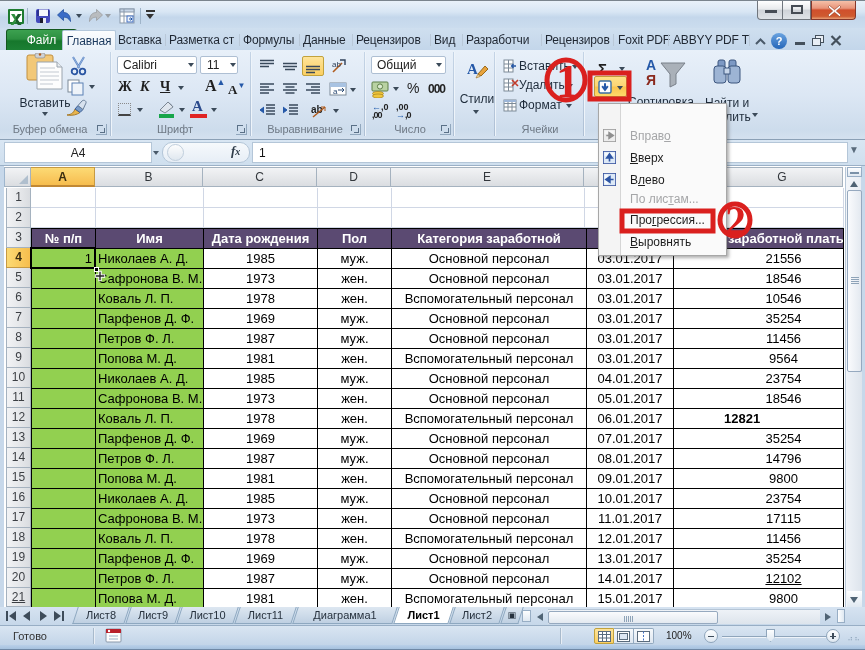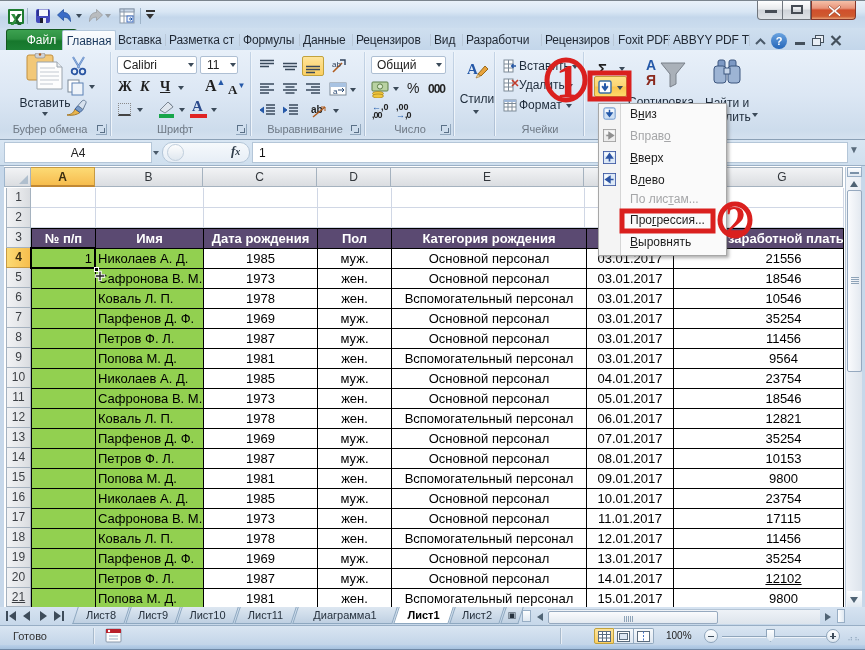--- a/index.html
+++ b/index.html
@@ -407,21 +407,21 @@
           <col style="width:195px">
           <col style="width:87px">
           <col style="width:170px">
         </colgroup>
 <tbody>
           <tr class="prow" style="height:20px;">
             <td style="text-align:center;">№ п/п</td>
             <td style="text-align:center;">Имя</td>
             <td style="text-align:center;">Дата рождения</td>
             <td style="text-align:center;">Пол</td>
-            <td style="text-align:center;">Категория рождения</td>
+            <td style="text-align:center;">Категория заработной</td>
             <td></td>
             <td style="text-align:left;padding-left:54px;">заработной платы</td>
           </tr>
 <tr style="height:20px;">
             <td class="gcell" style="text-align:right;padding-right:3px;">1</td>
             <td class="gcell" style="text-align:left;padding-left:2px;">Николаев А. Д.</td>
             <td style="text-align:center;">1985</td>
             <td style="text-align:center;">муж.</td>
             <td style="text-align:center;">Основной персонал</td>
             <td style="text-align:center;">03.01.2017</td>
@@ -490,39 +490,39 @@
             <td style="text-align:center;">05.01.2017</td>
             <td style="text-align:center;padding-left:50px;">18546</td>
           </tr>
 <tr style="height:20px;">
             <td class="gcell" style="text-align:right;padding-right:3px;"></td>
             <td class="gcell" style="text-align:left;padding-left:2px;">Коваль Л. П.</td>
             <td style="text-align:center;">1978</td>
             <td style="text-align:center;">жен.</td>
             <td style="text-align:center;">Вспомогательный персонал</td>
             <td style="text-align:center;">06.01.2017</td>
-            <td style="text-align:center;padding-left:50px;">12821</td>
+            <td style="padding-left:50px;font-weight:bold;">12821</td>
           </tr>
 <tr style="height:20px;">
             <td class="gcell" style="text-align:right;padding-right:3px;"></td>
             <td class="gcell" style="text-align:left;padding-left:2px;">Парфенов Д. Ф.</td>
             <td style="text-align:center;">1969</td>
             <td style="text-align:center;">муж.</td>
             <td style="text-align:center;">Основной персонал</td>
             <td style="text-align:center;">07.01.2017</td>
             <td style="text-align:center;padding-left:50px;">35254</td>
           </tr>
 <tr style="height:20px;">
             <td class="gcell" style="text-align:right;padding-right:3px;"></td>
             <td class="gcell" style="text-align:left;padding-left:2px;">Петров Ф. Л.</td>
             <td style="text-align:center;">1987</td>
             <td style="text-align:center;">муж.</td>
             <td style="text-align:center;">Основной персонал</td>
             <td style="text-align:center;">08.01.2017</td>
-            <td style="text-align:center;padding-left:50px;">10153</td>
+            <td style="text-align:center;padding-left:50px;">14796</td>
           </tr>
 <tr style="height:20px;">
             <td class="gcell" style="text-align:right;padding-right:3px;"></td>
             <td class="gcell" style="text-align:left;padding-left:2px;">Попова М. Д.</td>
             <td style="text-align:center;">1981</td>
             <td style="text-align:center;">жен.</td>
             <td style="text-align:center;">Вспомогательный персонал</td>
             <td style="text-align:center;">09.01.2017</td>
             <td style="text-align:center;padding-left:50px;">9800</td>
           </tr>
@@ -690,28 +690,20 @@
     <div class="abs" style="left:826px;top:3px;width:14px;height:14px;border-radius:7px;background:linear-gradient(#fdfeff,#dfe8f1);border:1px solid #8fa5bb;">
         <div class="abs" style="left:3px;top:5.5px;width:6px;height:1.5px;background:#3e4c5a;"></div>
         <div class="abs" style="left:5.2px;top:3.2px;width:1.5px;height:6px;background:#3e4c5a;"></div>
       </div>
     <div class="abs" style="right:4px;bottom:2px;font-size:8px;color:#8fa5bb;letter-spacing:1px;">⠴⠦</div>
   </div>
   <div id="bottomborder" class="abs"></div>
 
   <div id="menu" class="abs">
     <div class="strip"></div>
-    <div class="mitem" style="top:0px;">
-        <svg class="micon" viewBox="0 0 16 16">
-          <rect x="1" y="1" width="14" height="14" rx="2" fill="#cfe0f3" stroke="#5a87c5"></rect>
-          <rect x="2.5" y="2.5" width="11" height="5" rx="1.5" fill="#f2f7fc"></rect>
-          <path d="M8 3.5 L8 9 M5 7.5 L8 11.5 L11 7.5 Z" stroke="#2458a8" stroke-width="1.8" fill="#2458a8"></path>
-        </svg>
-        <span class="txt">В<u>н</u>из</span>
-      </div>
     <div class="mitem dis" style="top:22px;">
         <svg class="micon" viewBox="0 0 16 16">
           <rect x="0.5" y="0.5" width="15" height="15" fill="#ececec" stroke="#9a9a9a"></rect>
           <rect x="2" y="2" width="12" height="4" fill="#f7f7f7"></rect>
           <path d="M4 8 L9 8 M7.5 4.6 L12.5 8 L7.5 11.4 Z" stroke="#8f8f8f" stroke-width="2" fill="#8f8f8f"></path>
         </svg>
         <span class="txt">Вправ<u>о</u></span>
       </div>
     <div class="mitem" style="top:44px;">
         <svg class="micon" viewBox="0 0 16 16">

